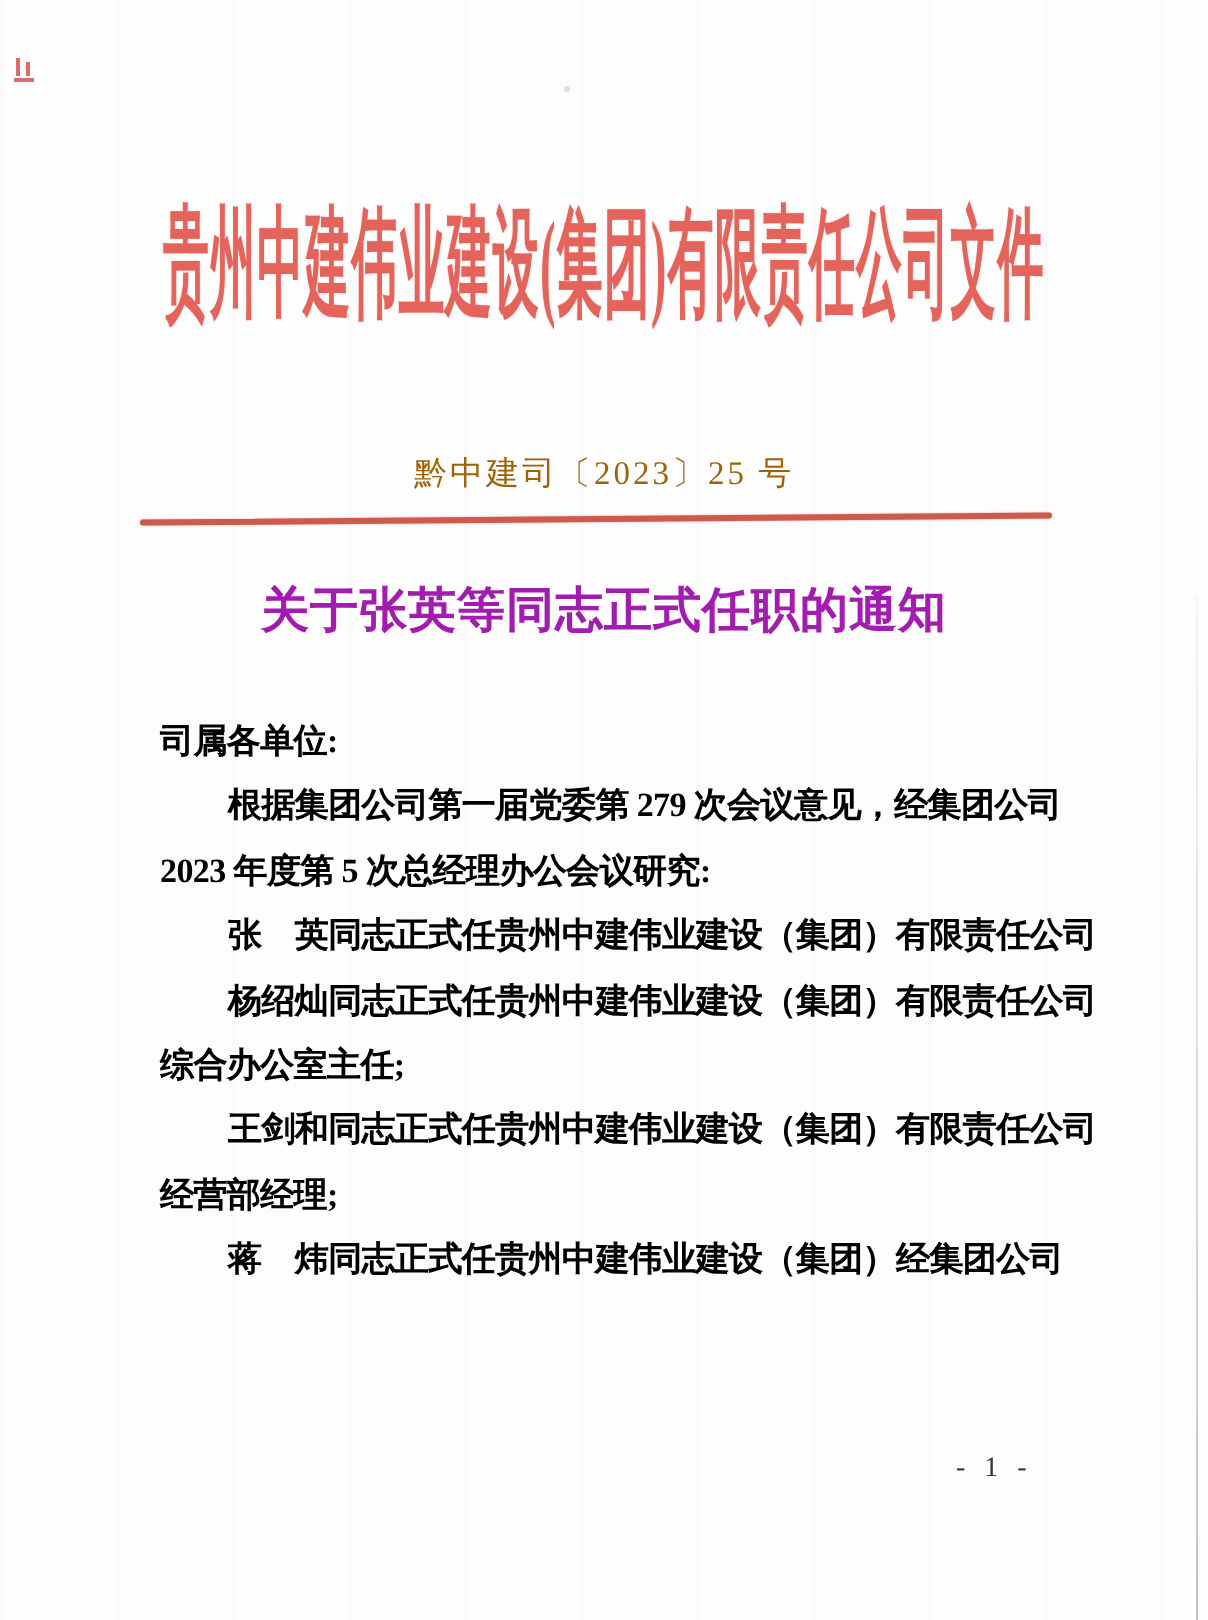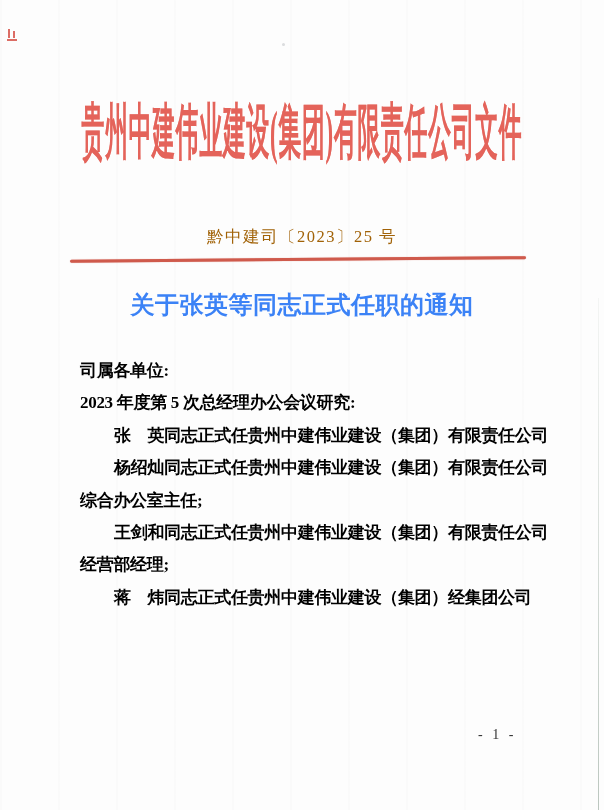--- a/index.html
+++ b/index.html
@@ -68,21 +68,21 @@
   }
   .doc-title {
     position: absolute;
     top: 289px;
     left: 0;
     width: 604px;
     text-align: center;
     font-size: 24px;
     font-weight: bold;
     letter-spacing: 0.5px;
-    color: #3b82f6;
+    color: #a21caf;
   }
   .body-block {
     position: absolute;
     top: 355px;
     left: 80px;
     width: 460px;
   }
   .body-line {
     height: 32.4px;
     line-height: 32.4px;
@@ -155,20 +155,21 @@
   <div class="org-title">贵州中建伟业建设(集团)有限责任公司文件</div>
 
   <div class="doc-number">黔中建司〔2023〕25 号</div>
 
   <div class="red-divider"></div>
 
   <div class="doc-title">关于张英等同志正式任职的通知</div>
 
   <div class="body-block" id="body-block">
       <div class="body-line">司属各单位:</div>
+      <div class="body-line indent">根据集团公司第一届党委第 279 次会议意见，经集团公司</div>
       <div class="body-line">2023 年度第 5 次总经理办公会议研究:</div>
       <div class="body-line indent">张　英同志正式任贵州中建伟业建设（集团）有限责任公司</div>
       <div class="body-line indent">杨绍灿同志正式任贵州中建伟业建设（集团）有限责任公司</div>
       <div class="body-line">综合办公室主任;</div>
       <div class="body-line indent">王剑和同志正式任贵州中建伟业建设（集团）有限责任公司</div>
       <div class="body-line">经营部经理;</div>
       <div class="body-line indent">蒋　炜同志正式任贵州中建伟业建设（集团）经集团公司</div>
     </div>
 
   <div class="page-number">- 1 -</div>

